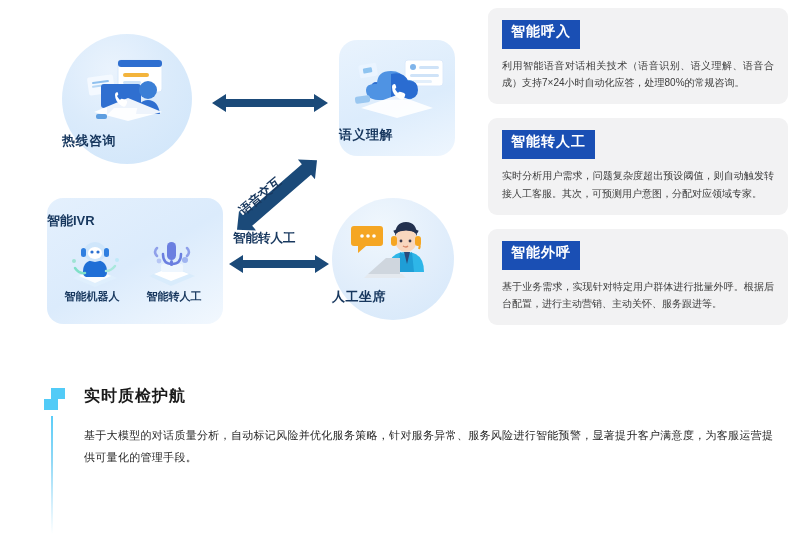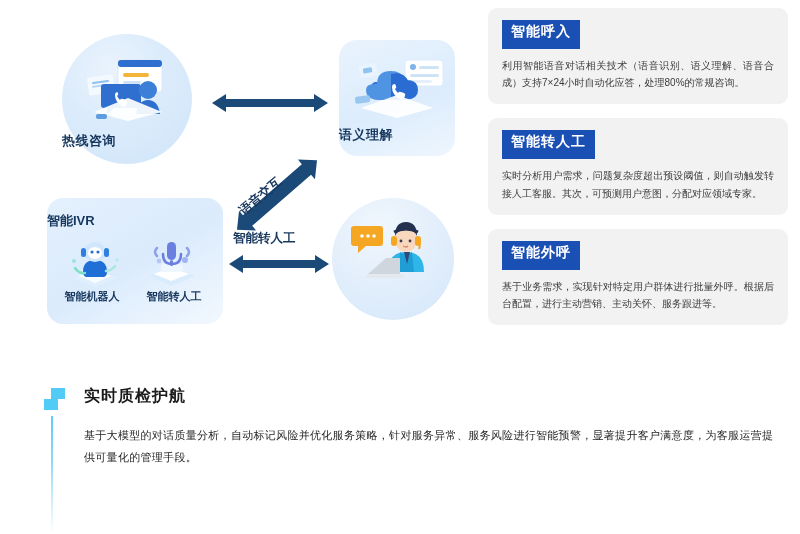--- a/index.html
+++ b/index.html
@@ -206,20 +206,21 @@
         <rect x="43" y="24" width="6" height="10" rx="3" fill="#f5a623"></rect>
         <rect x="67" y="24" width="6" height="10" rx="3" fill="#f5a623"></rect>
         <path d="M46 20 q12 -6 24 0" stroke="#23314f" stroke-width="3" fill="none"></path>
         <path d="M69 30 q4 2 2 7" stroke="#f5a623" stroke-width="2" fill="none"></path>
         <circle cx="53" cy="29" r="1.4" fill="#3a3a4a"></circle>
         <circle cx="62" cy="29" r="1.4" fill="#3a3a4a"></circle>
         <path d="M55 34 q3 2 5 0" stroke="#d98a6a" stroke-width="1.4" fill="none"></path>
         <path d="M20 62 l18 -16 h14 v18 h-32z" fill="#cfd6de"></path>
         <path d="M20 62 h34 l4 4 h-42z" fill="#e4e9ef"></path>
       </svg>
+      <div class="node-label" style="bottom:14px;">人工坐席</div>
     </div>
 
     <svg class="arrow" style="left:212px;top:92px;" width="116" height="22" viewBox="0 0 116 22">
       <path d="M14 7 h88 v-5 l14 9 l-14 9 v-5 h-88 v5 l-14 -9 l14 -9z" fill="#1b4a79"></path>
     </svg>
 
     <svg class="arrow" style="left:224px;top:148px;" width="106" height="94" viewBox="0 0 106 94">
       <g transform="rotate(-41 53 47)">
         <path d="M14 40 h78 v-6 l14 13 l-14 13 v-6 h-78 v6 l-14 -13 l14 -13z" fill="#1b4a79"></path>
       </g>

